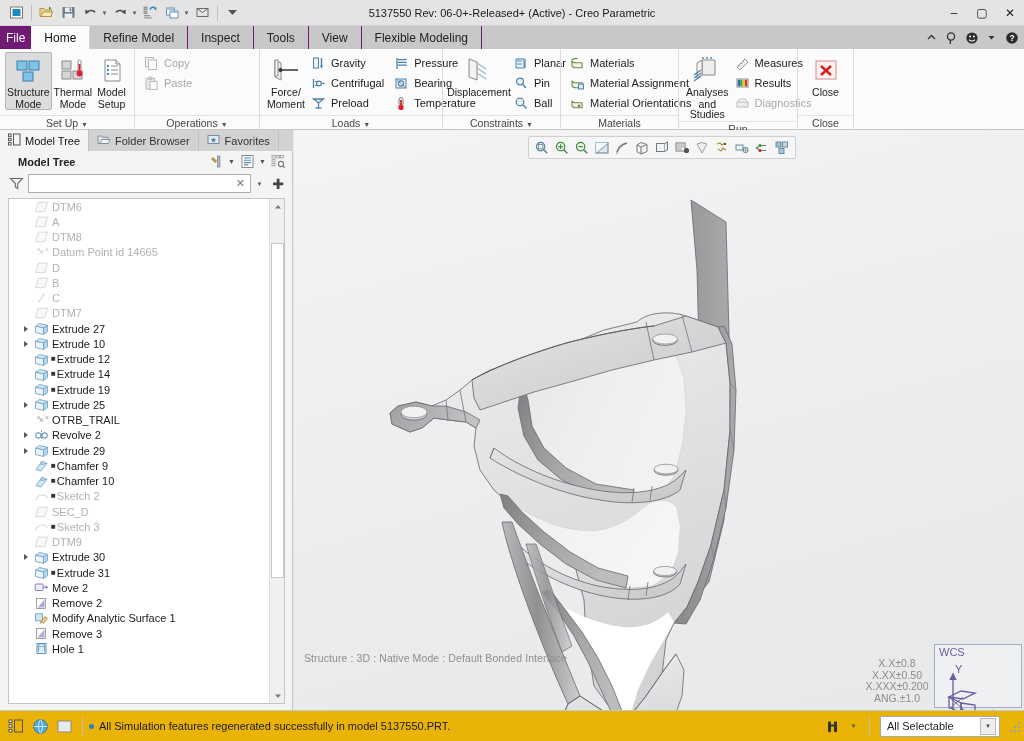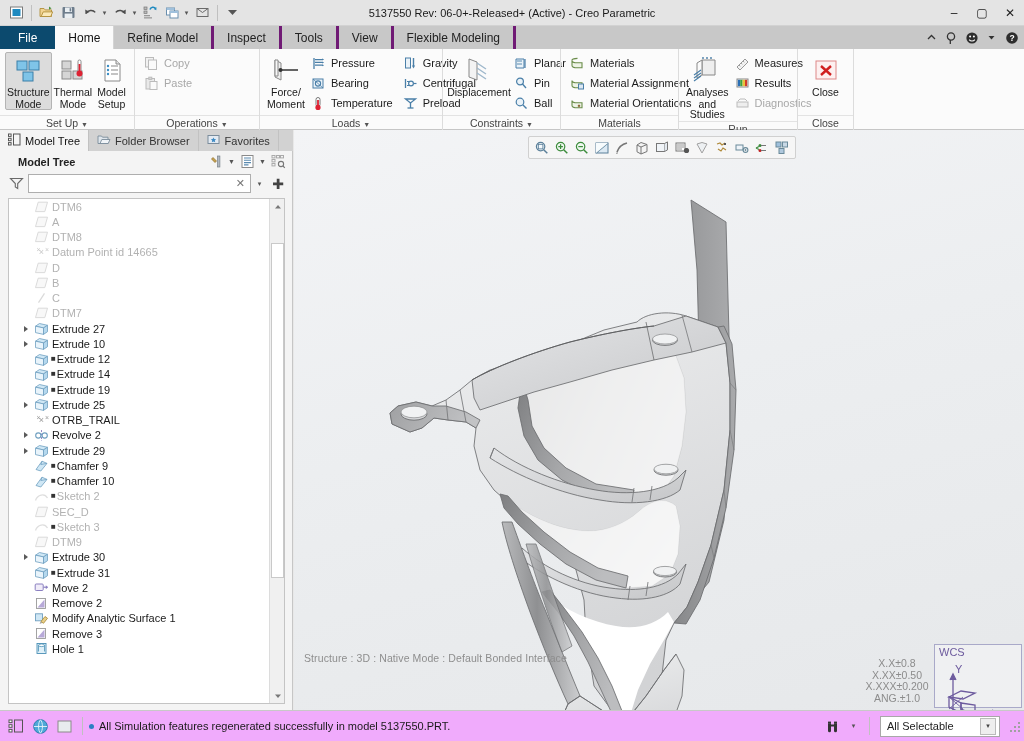--- a/index.html
+++ b/index.html
@@ -38,24 +38,24 @@
     justify-content: center; font-size: 12px; color: #222;
   }
 
   
   .tabstrip {
     position: absolute; left: 0; top: 26px; width: 1024px; height: 23px;
     background: #c8c8c8; display: flex; align-items: stretch;
   }
   .tab {
     padding: 0 13px; display: flex; align-items: center;
-    font-size: 12px; color: #222; border-right: 3px solid #701a75;
+    font-size: 12px; color: #222; border-right: 1px solid #701a75;
     background: #c8c8c8;
   }
-  .tab.file { background: #0c4a6e; color: #fff; padding: 0 18px; border-right: none;}
+  .tab.file { background: #701a75; color: #fff; padding: 0 6px; border-right: none;}
   .tab.active { background: #fbfbfb; color: #111; border-right: 1px solid #d4d4d4; }
   .tabstrip-right {
     position: absolute; right: 4px; top: 0; height: 23px;
     display: flex; align-items: center; gap: 3px; color: #333;
   }
   .tsicon { width: 17px; height: 17px; display: inline-flex; align-items: center; justify-content: center; }
 
   
   .ribbon {
     position: absolute; left: 0; top: 49px; width: 1024px; height: 81px;
@@ -185,21 +185,21 @@
     position: absolute; right: 2px; bottom: 2px; width: 88px; height: 64px;
     border: 1px solid #a9a9c9; background: rgba(255,255,255,0.35);
   }
   .wcs-label {
     position: absolute; left: 4px; top: 1px; font-size: 11px; color: #6d5b9e;
   }
 
   
   .statusbar {
     position: absolute; left: 0; top: 710px; width: 1024px; height: 31px;
-    background: #f0abfc; border-top: 1px solid #c8c8c8;
+    background: #eab308; border-top: 1px solid #c8c8c8;
     display: flex; align-items: center; padding: 0 4px;
   }
   .sb-icon { width: 24px; height: 22px; display: inline-flex; align-items: center; justify-content: center; border: 1px solid transparent; border-radius: 2px;}
   .sb-sep { width: 1px; height: 18px; background: #c0c0c0; margin: 0 6px; }
   .sb-msg { font-size: 11px; color: #1a1a1a; display: flex; align-items: center; gap: 5px; }
   .sb-dot { width: 5px; height: 5px; border-radius: 50%; background: #2b7fc4; display: inline-block; }
   .sb-right { margin-left: auto; display: flex; align-items: center; gap: 4px; }
   .sb-combo {
     width: 120px; height: 21px; background: #fff; border: 1px solid #a8a8a8;
     display: flex; align-items: center; padding: 0 3px 0 6px; font-size: 11px; color: #222;
@@ -425,52 +425,20 @@
                 <circle cx="11.5" cy="12" r="2" fill="#333"></circle>
               </svg>
           </span>
           <span class="blab">Force/</span>
           <span class="blab">Moment</span>
         </div>
         <div class="small-col">
           <div class="small-btn">
             <span class="sico">
               <svg width="15" height="15" viewBox="0 0 15 15">
-                  <path d="M3 2v11" stroke="#4a7fa8" stroke-width="1.3"></path>
-                  <path d="M4 3.6h7M4 6.4h7M4 9.2h7" stroke="#4a7fa8" stroke-width="1.2"></path>
-                  <path d="M11 2.6l2.2 1-2.2 1zM11 5.4l2.2 1-2.2 1zM11 8.2l2.2 1-2.2 1z" fill="#4a7fa8"></path>
-                </svg>
-            </span>
-            <span>Pressure</span>
-          </div>
-          <div class="small-btn">
-            <span class="sico">
-              <svg width="15" height="15" viewBox="0 0 15 15">
-                  <rect x="2" y="3" width="10" height="9" fill="#eaf2f8" stroke="#4a7fa8"></rect>
-                  <circle cx="7" cy="7.5" r="2.6" fill="none" stroke="#4a7fa8" stroke-width="1.1"></circle>
-                  <path d="M2 3l10 9" stroke="#4a7fa8" stroke-width="0.8"></path>
-                </svg>
-            </span>
-            <span>Bearing</span>
-          </div>
-          <div class="small-btn">
-            <span class="sico">
-              <svg width="15" height="15" viewBox="0 0 15 15">
-                  <rect x="5" y="1.5" width="4" height="9" rx="2" fill="#fff" stroke="#777"></rect>
-                  <rect x="6.1" y="4" width="1.8" height="6" fill="#d23"></rect>
-                  <circle cx="7" cy="11.4" r="2.6" fill="#d23"></circle>
-                </svg>
-            </span>
-            <span>Temperature</span>
-          </div>
-        </div>
-        <div class="small-col">
-          <div class="small-btn">
-            <span class="sico">
-              <svg width="15" height="15" viewBox="0 0 15 15">
                   <rect x="2.5" y="2" width="5" height="10" fill="#eaf2f8" stroke="#4a7fa8"></rect>
                   <path d="M10.5 2v8" stroke="#4a7fa8" stroke-width="1.4"></path>
                   <path d="M8.9 9.5h3.2l-1.6 3z" fill="#4a7fa8"></path>
                 </svg>
             </span>
             <span>Gravity</span>
           </div>
           <div class="small-btn">
             <span class="sico">
               <svg width="15" height="15" viewBox="0 0 15 15">
@@ -484,20 +452,52 @@
           </div>
           <div class="small-btn">
             <span class="sico">
               <svg width="15" height="15" viewBox="0 0 15 15">
                   <path d="M2.5 3h10l-5 4z" fill="none" stroke="#4a7fa8" stroke-width="1.3"></path>
                   <path d="M7.5 7v5" stroke="#4a7fa8" stroke-width="1.3"></path>
                   <path d="M4.5 12h6" stroke="#4a7fa8" stroke-width="1.3"></path>
                 </svg>
             </span>
             <span>Preload</span>
+          </div>
+        </div>
+        <div class="small-col">
+          <div class="small-btn">
+            <span class="sico">
+              <svg width="15" height="15" viewBox="0 0 15 15">
+                  <path d="M3 2v11" stroke="#4a7fa8" stroke-width="1.3"></path>
+                  <path d="M4 3.6h7M4 6.4h7M4 9.2h7" stroke="#4a7fa8" stroke-width="1.2"></path>
+                  <path d="M11 2.6l2.2 1-2.2 1zM11 5.4l2.2 1-2.2 1zM11 8.2l2.2 1-2.2 1z" fill="#4a7fa8"></path>
+                </svg>
+            </span>
+            <span>Pressure</span>
+          </div>
+          <div class="small-btn">
+            <span class="sico">
+              <svg width="15" height="15" viewBox="0 0 15 15">
+                  <rect x="2" y="3" width="10" height="9" fill="#eaf2f8" stroke="#4a7fa8"></rect>
+                  <circle cx="7" cy="7.5" r="2.6" fill="none" stroke="#4a7fa8" stroke-width="1.1"></circle>
+                  <path d="M2 3l10 9" stroke="#4a7fa8" stroke-width="0.8"></path>
+                </svg>
+            </span>
+            <span>Bearing</span>
+          </div>
+          <div class="small-btn">
+            <span class="sico">
+              <svg width="15" height="15" viewBox="0 0 15 15">
+                  <rect x="5" y="1.5" width="4" height="9" rx="2" fill="#fff" stroke="#777"></rect>
+                  <rect x="6.1" y="4" width="1.8" height="6" fill="#d23"></rect>
+                  <circle cx="7" cy="11.4" r="2.6" fill="#d23"></circle>
+                </svg>
+            </span>
+            <span>Temperature</span>
           </div>
         </div>
       </div>
       <div class="rgroup-label">
         <span>Loads</span><span class="grp-caret">▼</span>
       </div>
     </div>
 
     <div class="rgroup" style="width:118px">
       <div class="rgroup-items">

